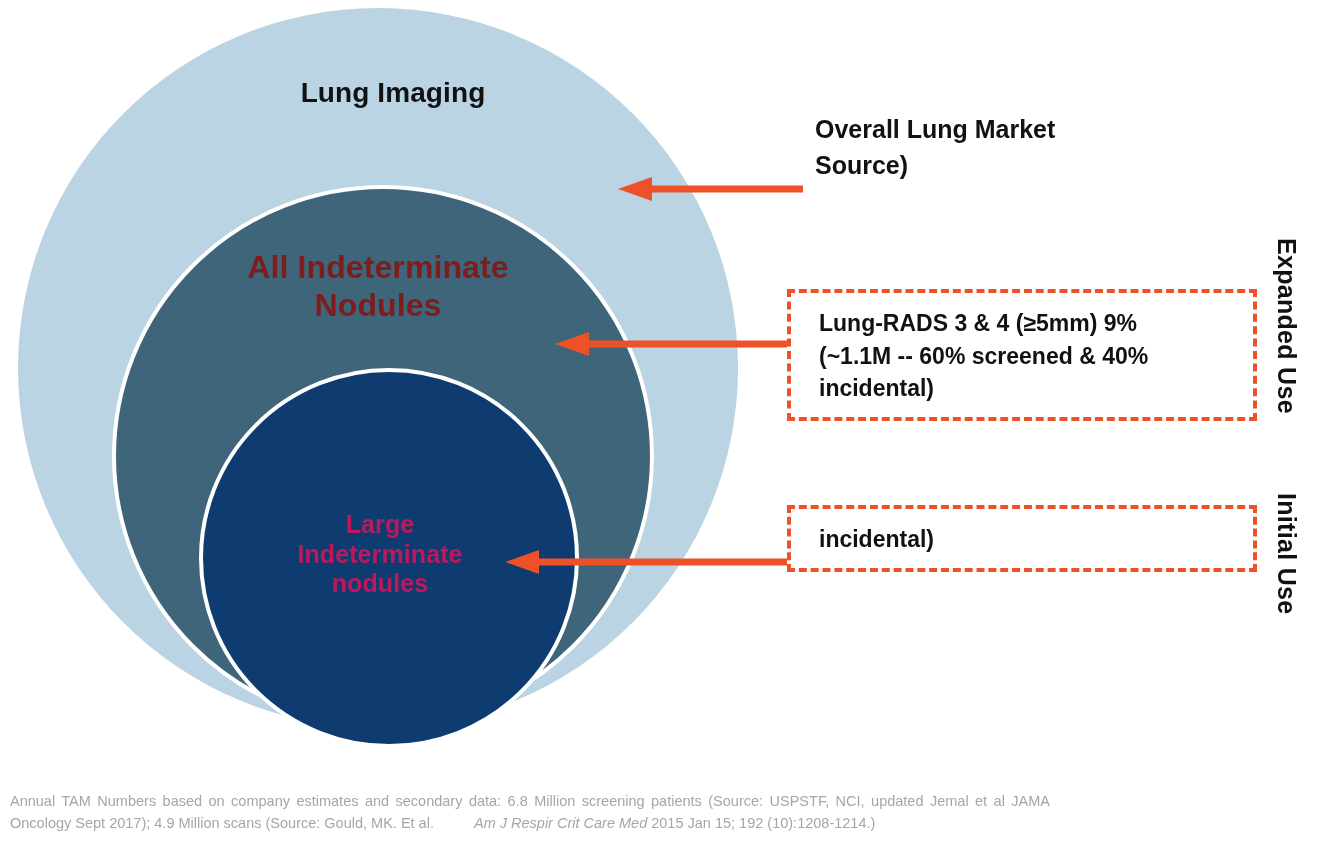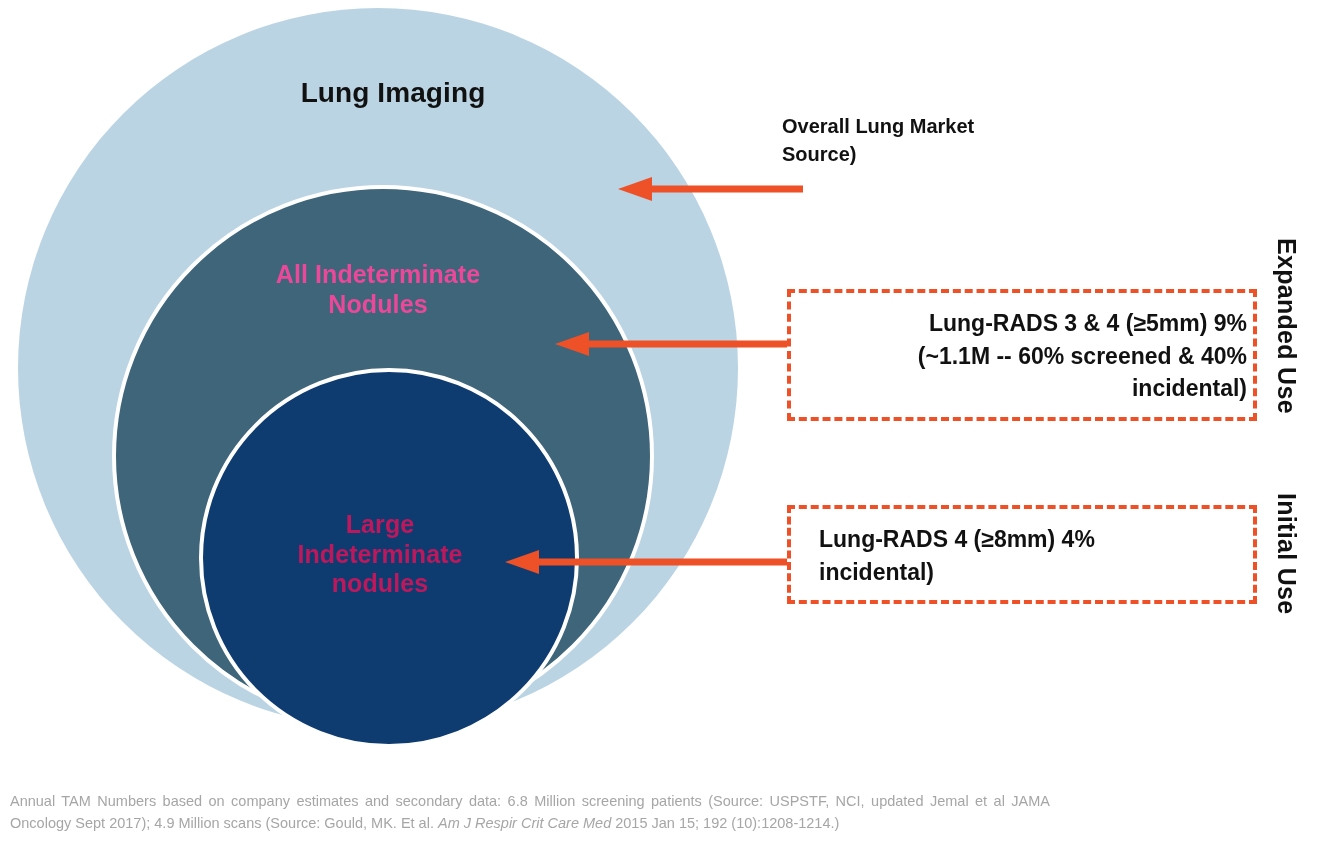--- a/index.html
+++ b/index.html
@@ -69,24 +69,24 @@
   }
   .label-lung-imaging {
     left: 158px;
     top: 76px;
     width: 470px;
     font-size: 28px;
     color: #111111;
   }
   .label-all-indeterminate {
     left: 178px;
-    top: 260px;
+    top: 249px;
     width: 400px;
-    font-size: 25px;
-    color: #ec4899;
+    font-size: 32px;
+    color: #7f1d1d;
   }
   .label-large-indeterminate {
     left: 235px;
     top: 510px;
     width: 290px;
     font-size: 25px;
     color: #be185d;
   }
 
   
@@ -101,36 +101,35 @@
 
   
   .callout {
     position: absolute;
     font-weight: bold;
     color: #111111;
     line-height: 1.42;
     box-sizing: border-box;
   }
   .callout-plain {
-    left: 782px;
+    left: 815px;
     top: 112px;
     width: 455px;
-    font-size: 20px;
+    font-size: 25px;
   }
   .callout-boxed {
     border: 4px dashed #ee5127;
     padding: 14px 6px 12px 28px;
     background: #ffffff;
     font-size: 23px;
   }
   .callout-expanded {
     left: 787px;
     top: 289px;
     width: 470px;
-    text-align: right;
   }
   .callout-initial {
     left: 787px;
     top: 505px;
     width: 470px;
   }
 
   
   .vlabel {
     position: absolute;
@@ -148,21 +147,21 @@
   .footnote {
     position: absolute;
     left: 10px;
     top: 790px;
     width: 1040px;
     font-size: 14.5px;
     line-height: 1.55;
     color: #a6a6a6;
     text-align: justify;
   }
-  .footnote em { font-style: italic; }
+  .footnote em { font-style: italic; margin-left: 36px; }
 </style>
 </head>
 <body>
 
 <div id="stage">
 
   <div class="venn-wrap">
 
     <div class="circle circle-outer"></div>
     <div class="circle circle-middle"></div>
@@ -210,21 +209,20 @@
     <div>Source)</div>
   </div>
 
   <div class="callout callout-boxed callout-expanded">
     <div>Lung-RADS 3 &amp; 4 (≥5mm) 9%</div>
     <div>(~1.1M --  60% screened &amp; 40%</div>
     <div>incidental)</div>
   </div>
 
   <div class="callout callout-boxed callout-initial">
-    <div>Lung-RADS 4 (≥8mm) 4%</div>
     <div>incidental)</div>
   </div>
 
   <div class="vlabel vlabel-expanded">Expanded Use</div>
   <div class="vlabel vlabel-initial">Initial Use</div>
 
   <div class="footnote">
     <span>Annual TAM Numbers based on company estimates and secondary data: 6.8 Million screening patients (Source: USPSTF, NCI, updated Jemal et al JAMA Oncology Sept 2017); 4.9 Million scans (Source: Gould, MK. Et al. </span><em>Am J Respir Crit Care Med</em><span> 2015 Jan 15; 192 (10):1208-1214.)</span>
   </div>
 

